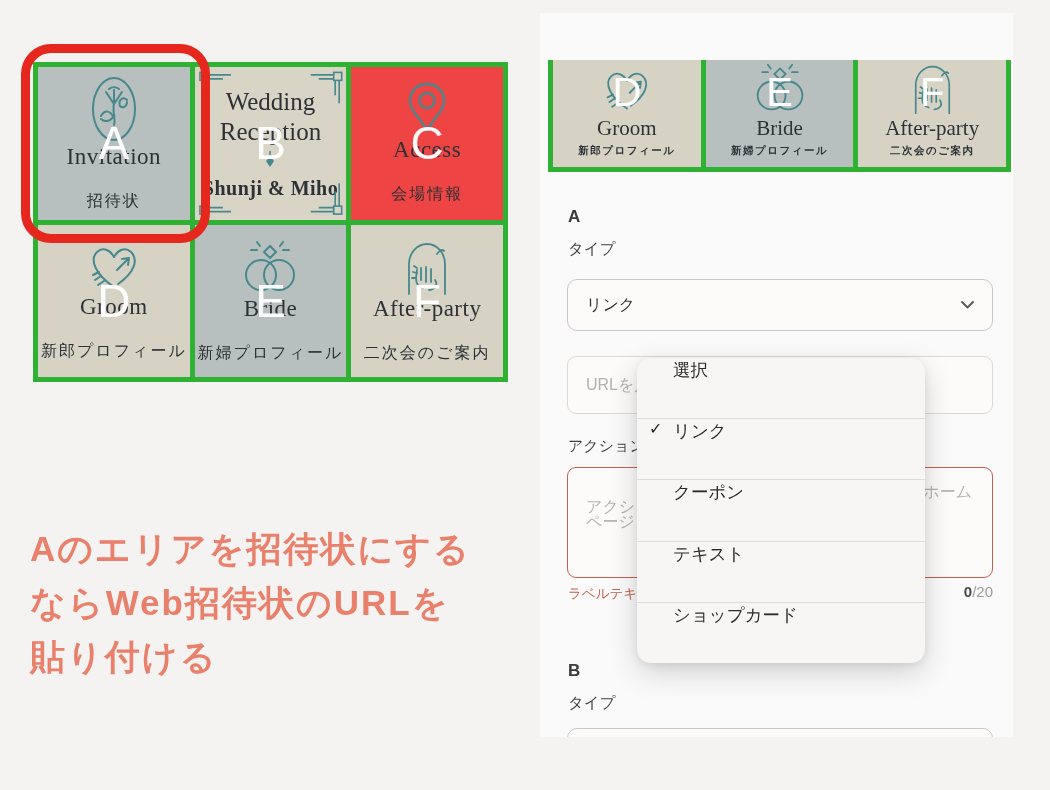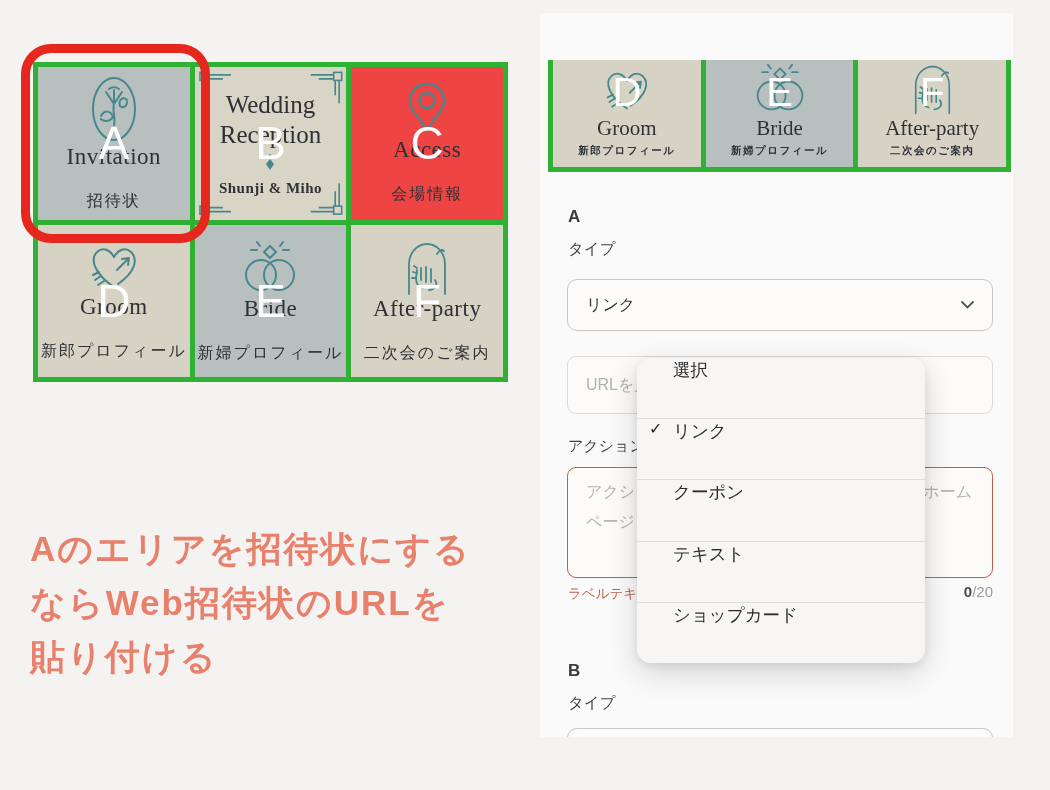--- a/index.html
+++ b/index.html
@@ -21,21 +21,21 @@
   .bg-beige{background:#d8d4c6;}
   .bg-beige2{background:#d6d2c4;}
   .cell-title{font-family:"Liberation Serif","DejaVu Serif",serif;font-size:23px;line-height:26px;color:#2e3236;letter-spacing:.5px;}
   .cell-sub{font-family:"Liberation Serif","DejaVu Serif",serif;font-size:16px;font-weight:400;color:#2e3236;letter-spacing:2px;margin-top:21px;}
   .cell-letter{
     position:absolute;left:50%;top:50%;transform:translate(-50%,-50%);
     font-size:46px;font-weight:400;color:rgba(255,255,255,.97);z-index:3;
   }
   .icon{display:block;}
   .b-title{font-family:"Liberation Serif","DejaVu Serif",serif;font-size:25px;line-height:30px;color:#2e3236;text-align:center;}
-  .b-names{font-family:"Liberation Serif","DejaVu Serif",serif;font-size:15px;font-weight:700;color:#2e3236;margin-top:9px;letter-spacing:.5px;}
+  .b-names{font-family:"Liberation Serif","DejaVu Serif",serif;font-size:20px;font-weight:700;color:#2e3236;margin-top:9px;letter-spacing:.5px;}
   .corner-frame{position:absolute;left:0;top:0;width:100%;height:100%;}
   .ornament{margin-top:4px;}
   
   .hl{
     position:absolute;left:21px;top:44px;width:189px;height:199px;
     border:9px solid #e5271d;border-radius:30px;box-sizing:border-box;z-index:6;
   }
   
   .note{
     position:absolute;left:30px;top:522px;width:480px;
@@ -229,21 +229,21 @@
       </svg>
   </div>
 
   <div class="inputbox">
     <span>URLを入力</span>
   </div>
 
   <div class="sublabel" style="top:424px;font-size:15px;">アクション</div>
 
   <div class="textareabox">
-    <span class="ph-frag" style="left:18px;top:14px;text-align:right;">アクシ</span>
+    <span class="ph-frag" style="left:18px;top:29px;text-align:right;">アクシ</span>
     <span class="ph-frag" style="right:20px;top:14px;">ホーム</span>
     <span class="ph-frag" style="left:18px;top:44px;text-align:right;">ページ</span>
   </div>
 
   <div class="err">ラベルテキ</div>
   <div class="count">
     <span class="cur">0</span><span>/20</span>
   </div>
 
   <div class="flabel" style="top:648px;">B</div>

